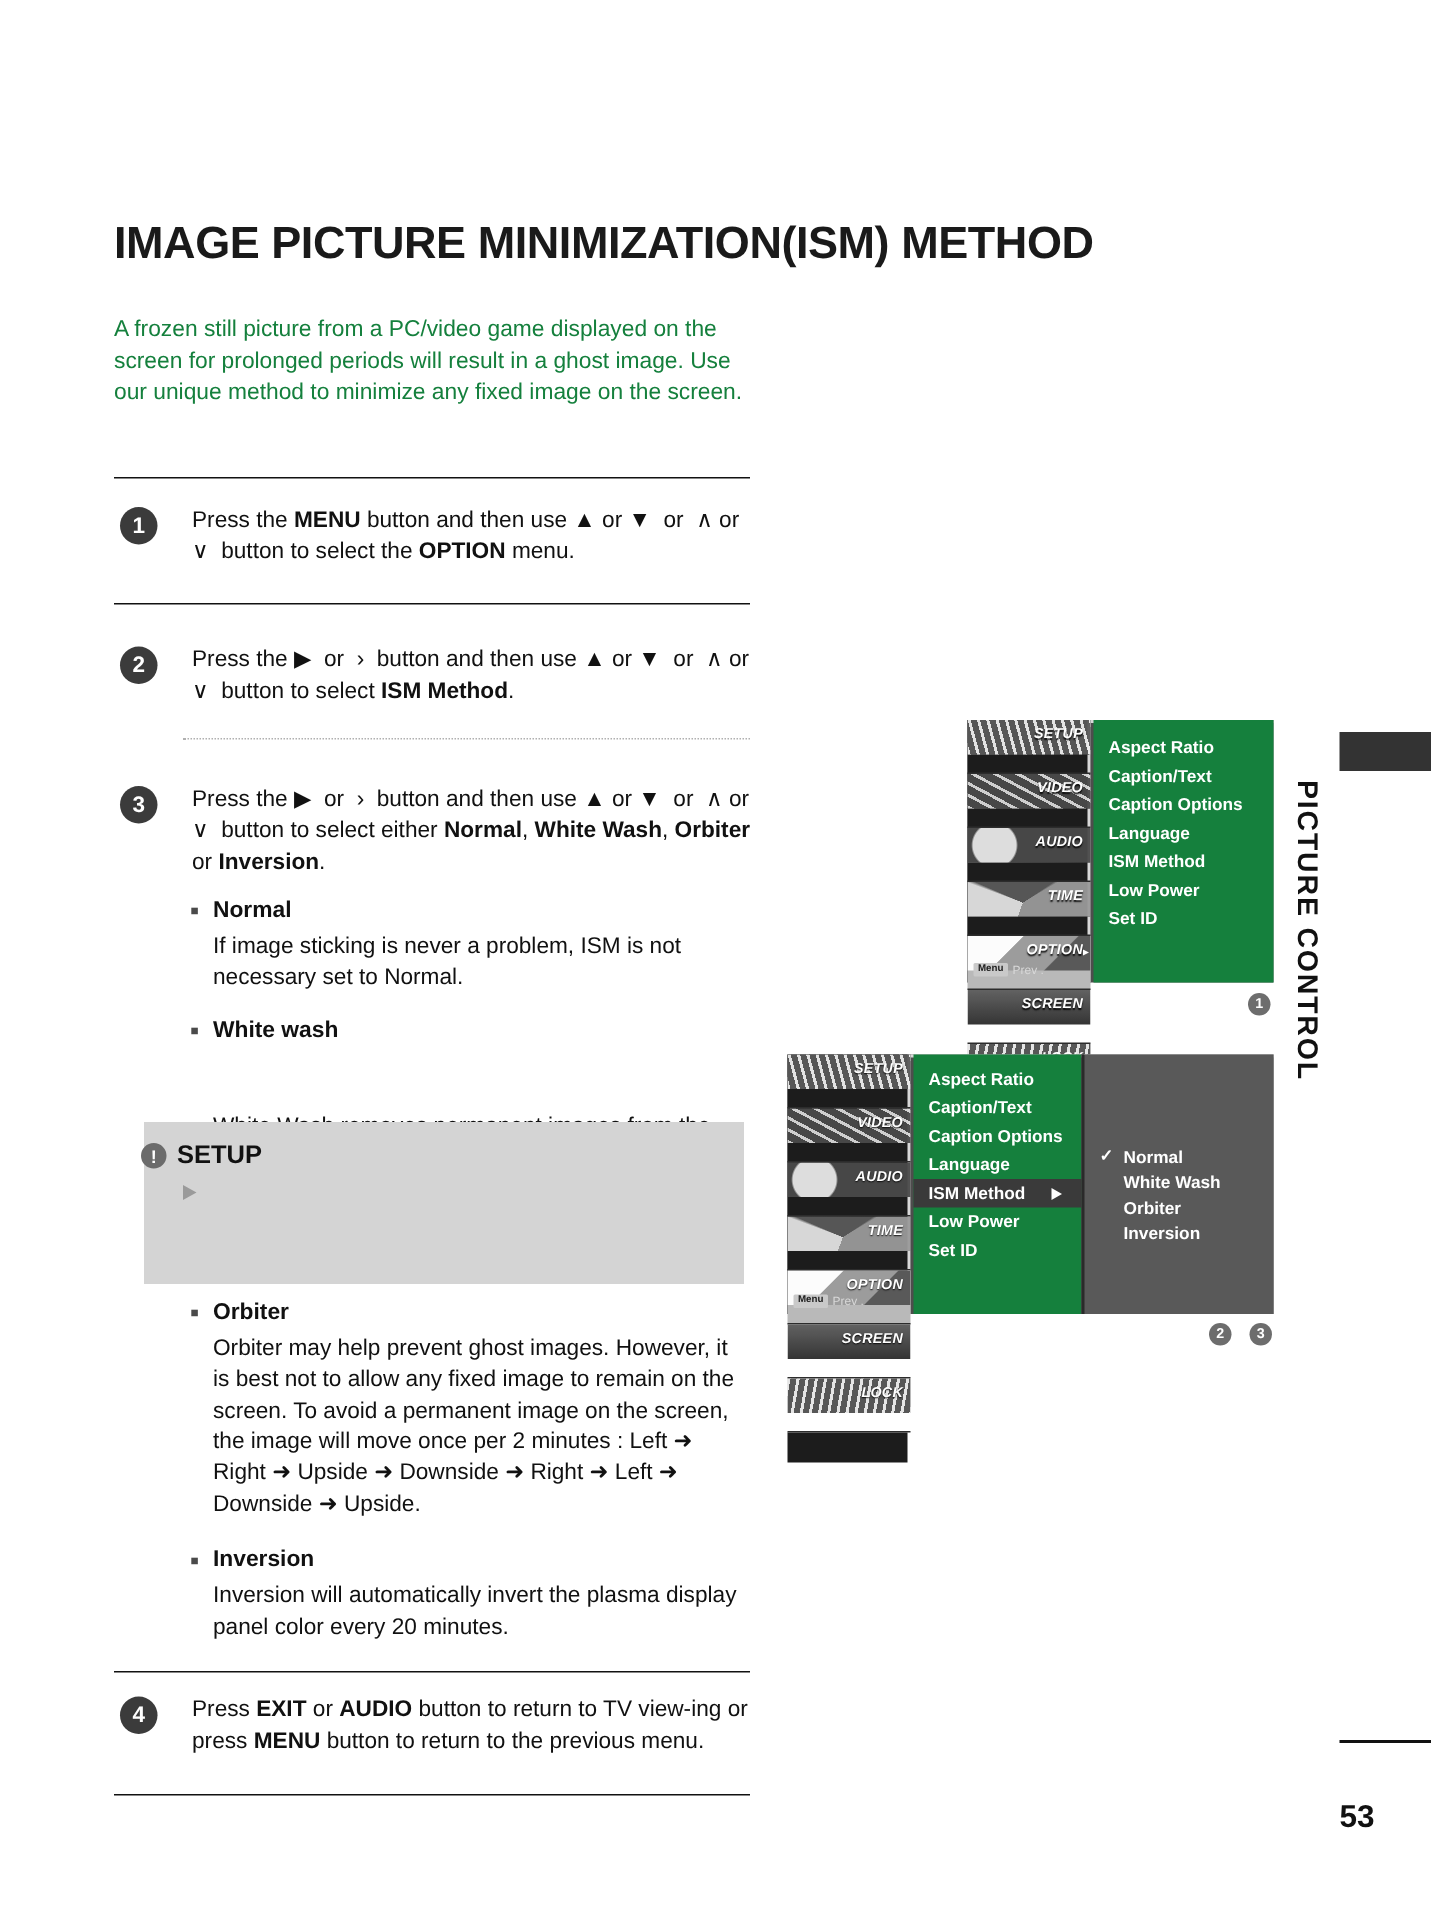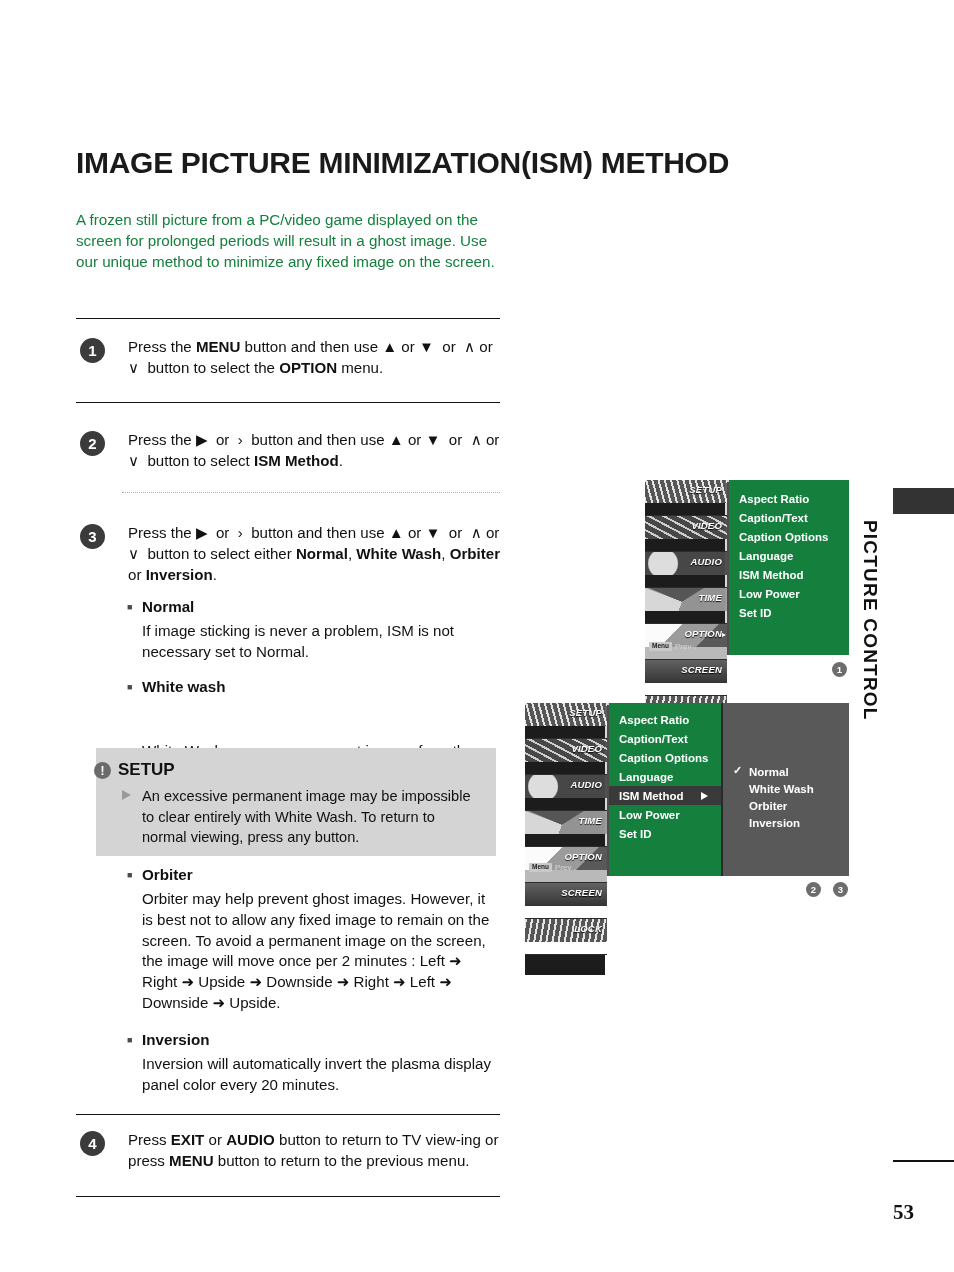--- a/index.html
+++ b/index.html
@@ -213,21 +213,21 @@
     color:#111; white-space:nowrap;
   }
 
   
   #footer-rule {
     position:absolute; left:893px; top:1160px; width:61px; height:2px;
     background:#111;
   }
   #page-number {
     position:absolute; left:893px; top:1200px;
-    font-size:21px; font-weight:700; color:#111;font-family:Liberation Serif, serif;
+    font-size:21px; font-weight:700; color:#111;
   }
 </style>
 </head>
 <body>
 
 <div id="page-title">IMAGE PICTURE MINIMIZATION(ISM) METHOD</div>
 
 <div id="intro">A frozen still picture from a PC/video game displayed on the screen for prolonged periods will result in a ghost image. Use our unique method to minimize any fixed image on the screen.</div>
 
 <div class="rule-solid" style="top:318px;"></div>
@@ -256,21 +256,20 @@
 
 <div class="bullet-head" style="left:142px; top:678px;">White wash</div>
 <div class="bullet-text" style="left:142px; top:701px; width:350px;margin-top:40px;">White Wash removes permanent images from the screen.</div>
 
 <div id="note-box">
   <div id="note-title">
     <span id="note-icon">!</span>
     <span>SETUP</span>
   </div>
   <div id="note-tri"></div>
-  <div id="note-body">An excessive permanent image may be impossible to clear entirely with White Wash. To return to normal viewing, press any button.</div>
 </div>
 
 <div class="bullet-head" style="left:142px; top:866px;">Orbiter</div>
 <div class="bullet-text" style="left:142px; top:889px; width:358px;">Orbiter may help prevent ghost images. However, it is best not to allow any fixed image to remain on the screen. To avoid a permanent image on the screen, the image will move once per 2 minutes : Left ➜ Right ➜ Upside ➜ Downside ➜ Right ➜ Left ➜ Downside ➜ Upside.</div>
 
 <div class="bullet-head" style="left:142px; top:1031px;">Inversion</div>
 <div class="bullet-text" style="left:142px; top:1054px; width:360px;">Inversion will automatically invert the plasma display panel color every 20 minutes.</div>
 
 <div class="step" style="left:80px; top:1131px;">
   <div class="step-num">4</div>

